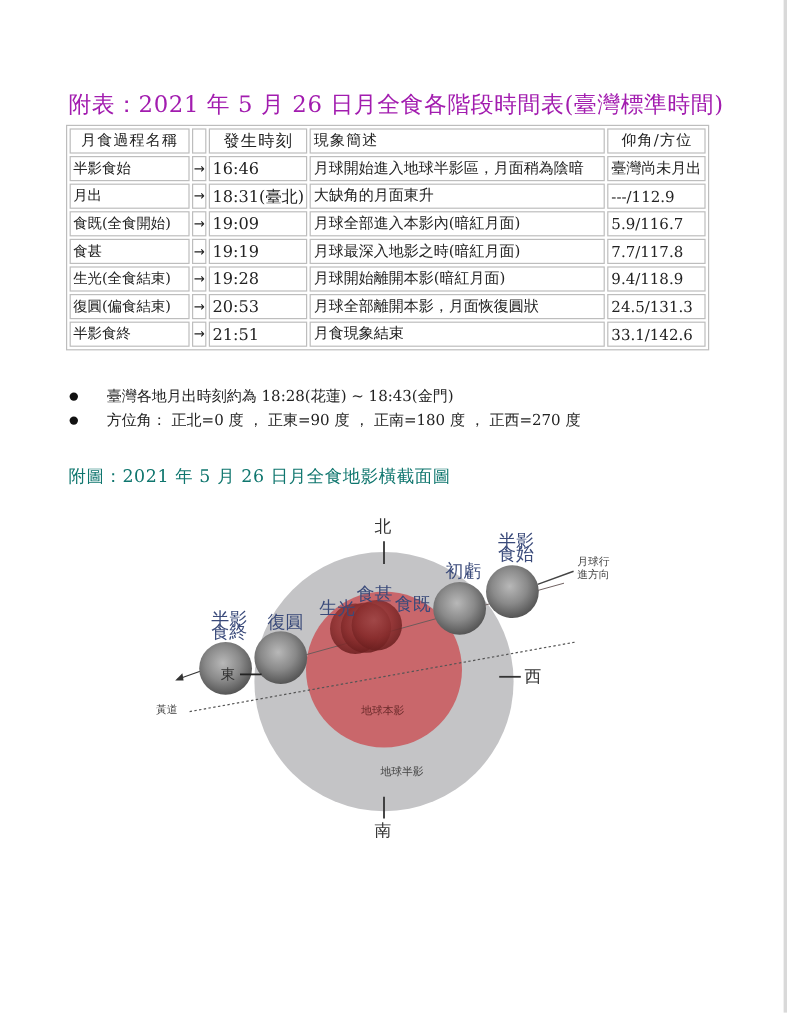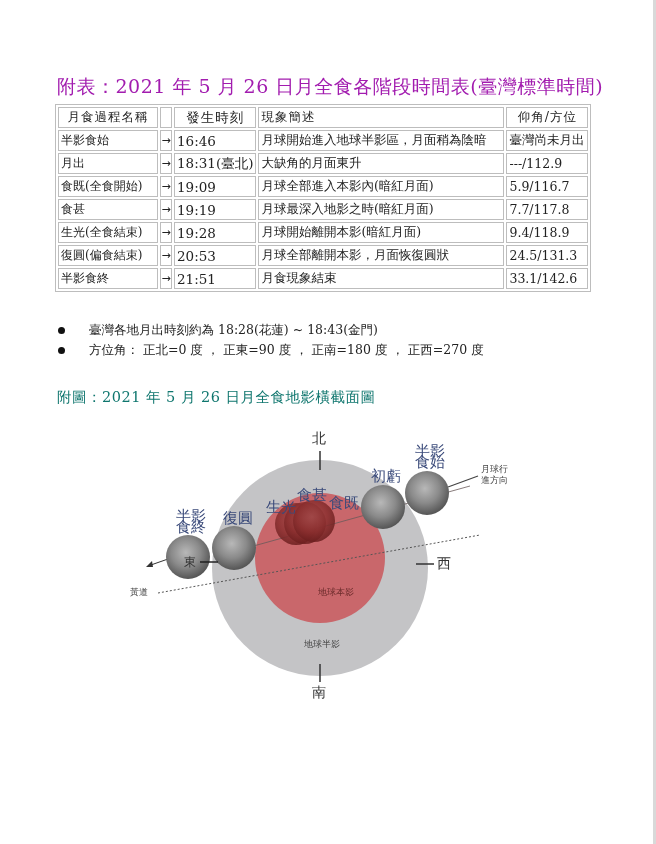--- a/index.html
+++ b/index.html
@@ -162,22 +162,22 @@
     <circle cx="188" cy="557" r="22" fill="url(#moonGray)"></circle>
 
     <line x1="200" y1="562" x2="218" y2="562" stroke="#222" stroke-width="1.5"></line>
   </svg>
 
   <div class="dlabel dir" style="left:312px; top:430px;">北</div>
   <div class="dlabel dir" style="left:312px; top:684px;">南</div>
   <div class="dlabel dir" style="left:437px; top:555px;">西</div>
   <div class="dlabel dir" style="left:184px; top:554px; font-size:12px;">東</div>
 
-  <div class="dlabel shadowlbl" style="left:318px; top:586px;">地球本影</div>
-  <div class="dlabel graylbl" style="left:304px; top:639px;text-align:center;">地球半影</div>
+  <div class="dlabel shadowlbl" style="left:301px; top:586px;">地球本影</div>
+  <div class="dlabel graylbl" style="left:317px; top:639px;text-align:center;">地球半影</div>
   <div class="dlabel graylbl" style="left:130px; top:587px;">黃道</div>
 
   <div class="dlabel graylbl" style="left:481px; top:464px; text-align:left;">
     <div>月球行</div>
     <div>進方向</div>
   </div>
 
   <div class="dlabel moonlbl" style="left:415px; top:446px;">
     <div>半影</div>
     <div>食始</div>

